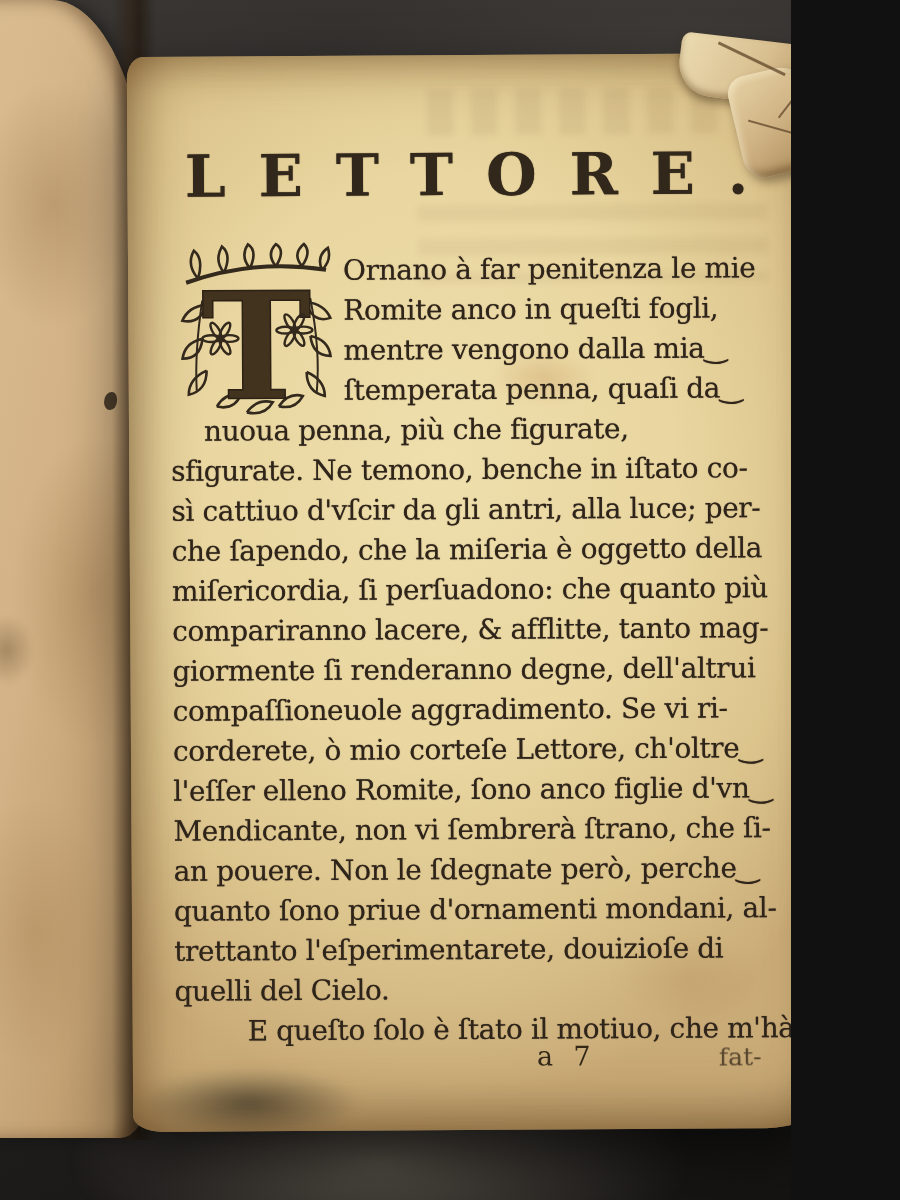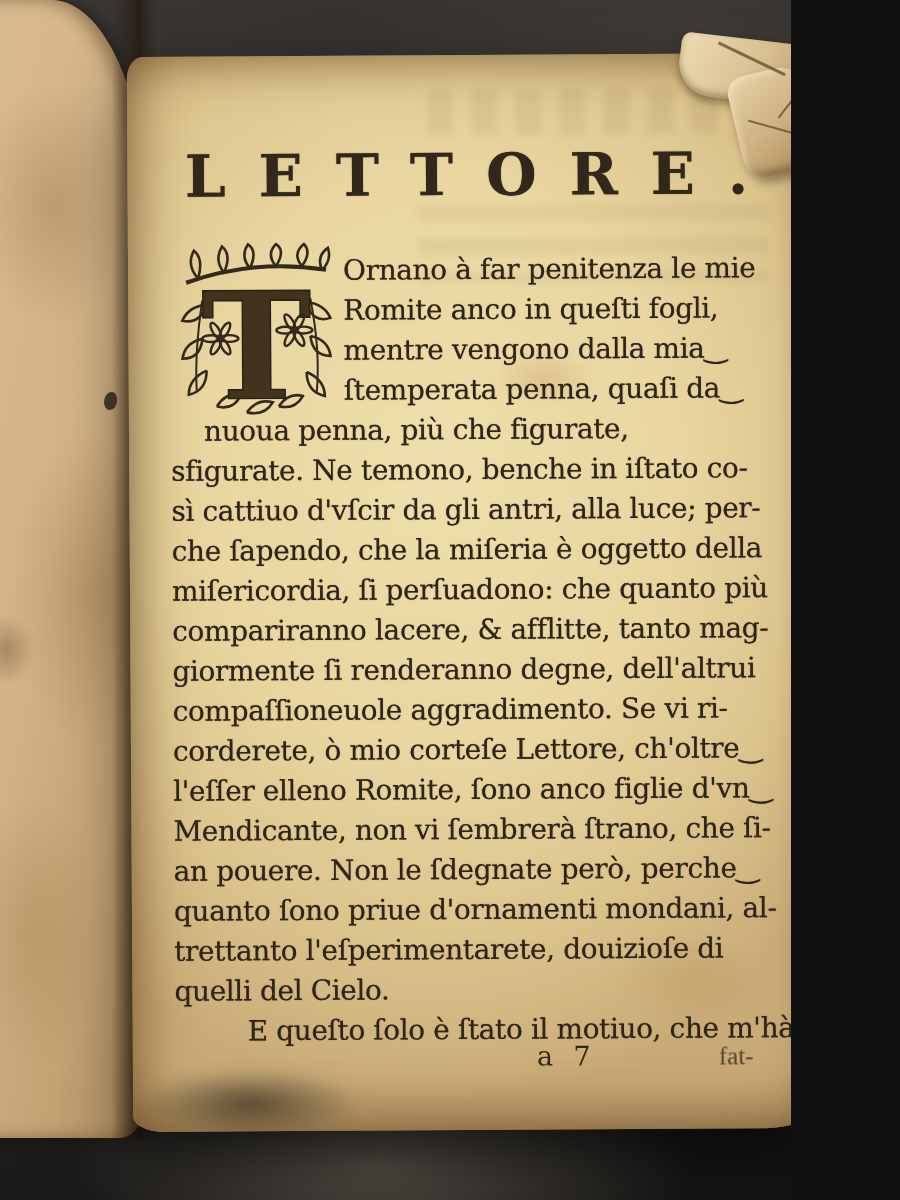--- a/index.html
+++ b/index.html
@@ -102,21 +102,21 @@
   }
   .line{
     height:40px;font-size:28px;line-height:40px;
     letter-spacing:-0.4px;white-space:nowrap;
   }
   .line:nth-child(-n+4){margin-left:173px;}
   .line:nth-child(5){margin-left:33px;}
   .line:nth-child(20){margin-left:73px;}
   
   .sig{position:absolute;left:404px;top:986px;font-size:27px;color:#332818;letter-spacing:6px;}
-  .catch{position:absolute;left:586px;top:989px;font-size:25px;color:#55432c;filter:blur(.4px);font-family:Liberation Serif, serif;}
+  .catch{position:absolute;left:586px;top:989px;font-size:25px;color:#55432c;filter:blur(.4px);}
   
   .bottom-curl-shadow{
     position:absolute;left:140px;top:1068px;width:220px;height:70px;border-radius:50%;
     background:radial-gradient(ellipse, rgba(0,0,0,.5), rgba(0,0,0,0) 70%);filter:blur(6px);
   }
   .backdrop-chip{
     position:absolute;left:842px;top:1012px;width:28px;height:64px;transform:rotate(16deg);
     border-radius:45% 55% 50% 50%;
     background:linear-gradient(160deg,#cfb183,#9d7f53);opacity:.8;filter:blur(1px);
   }

